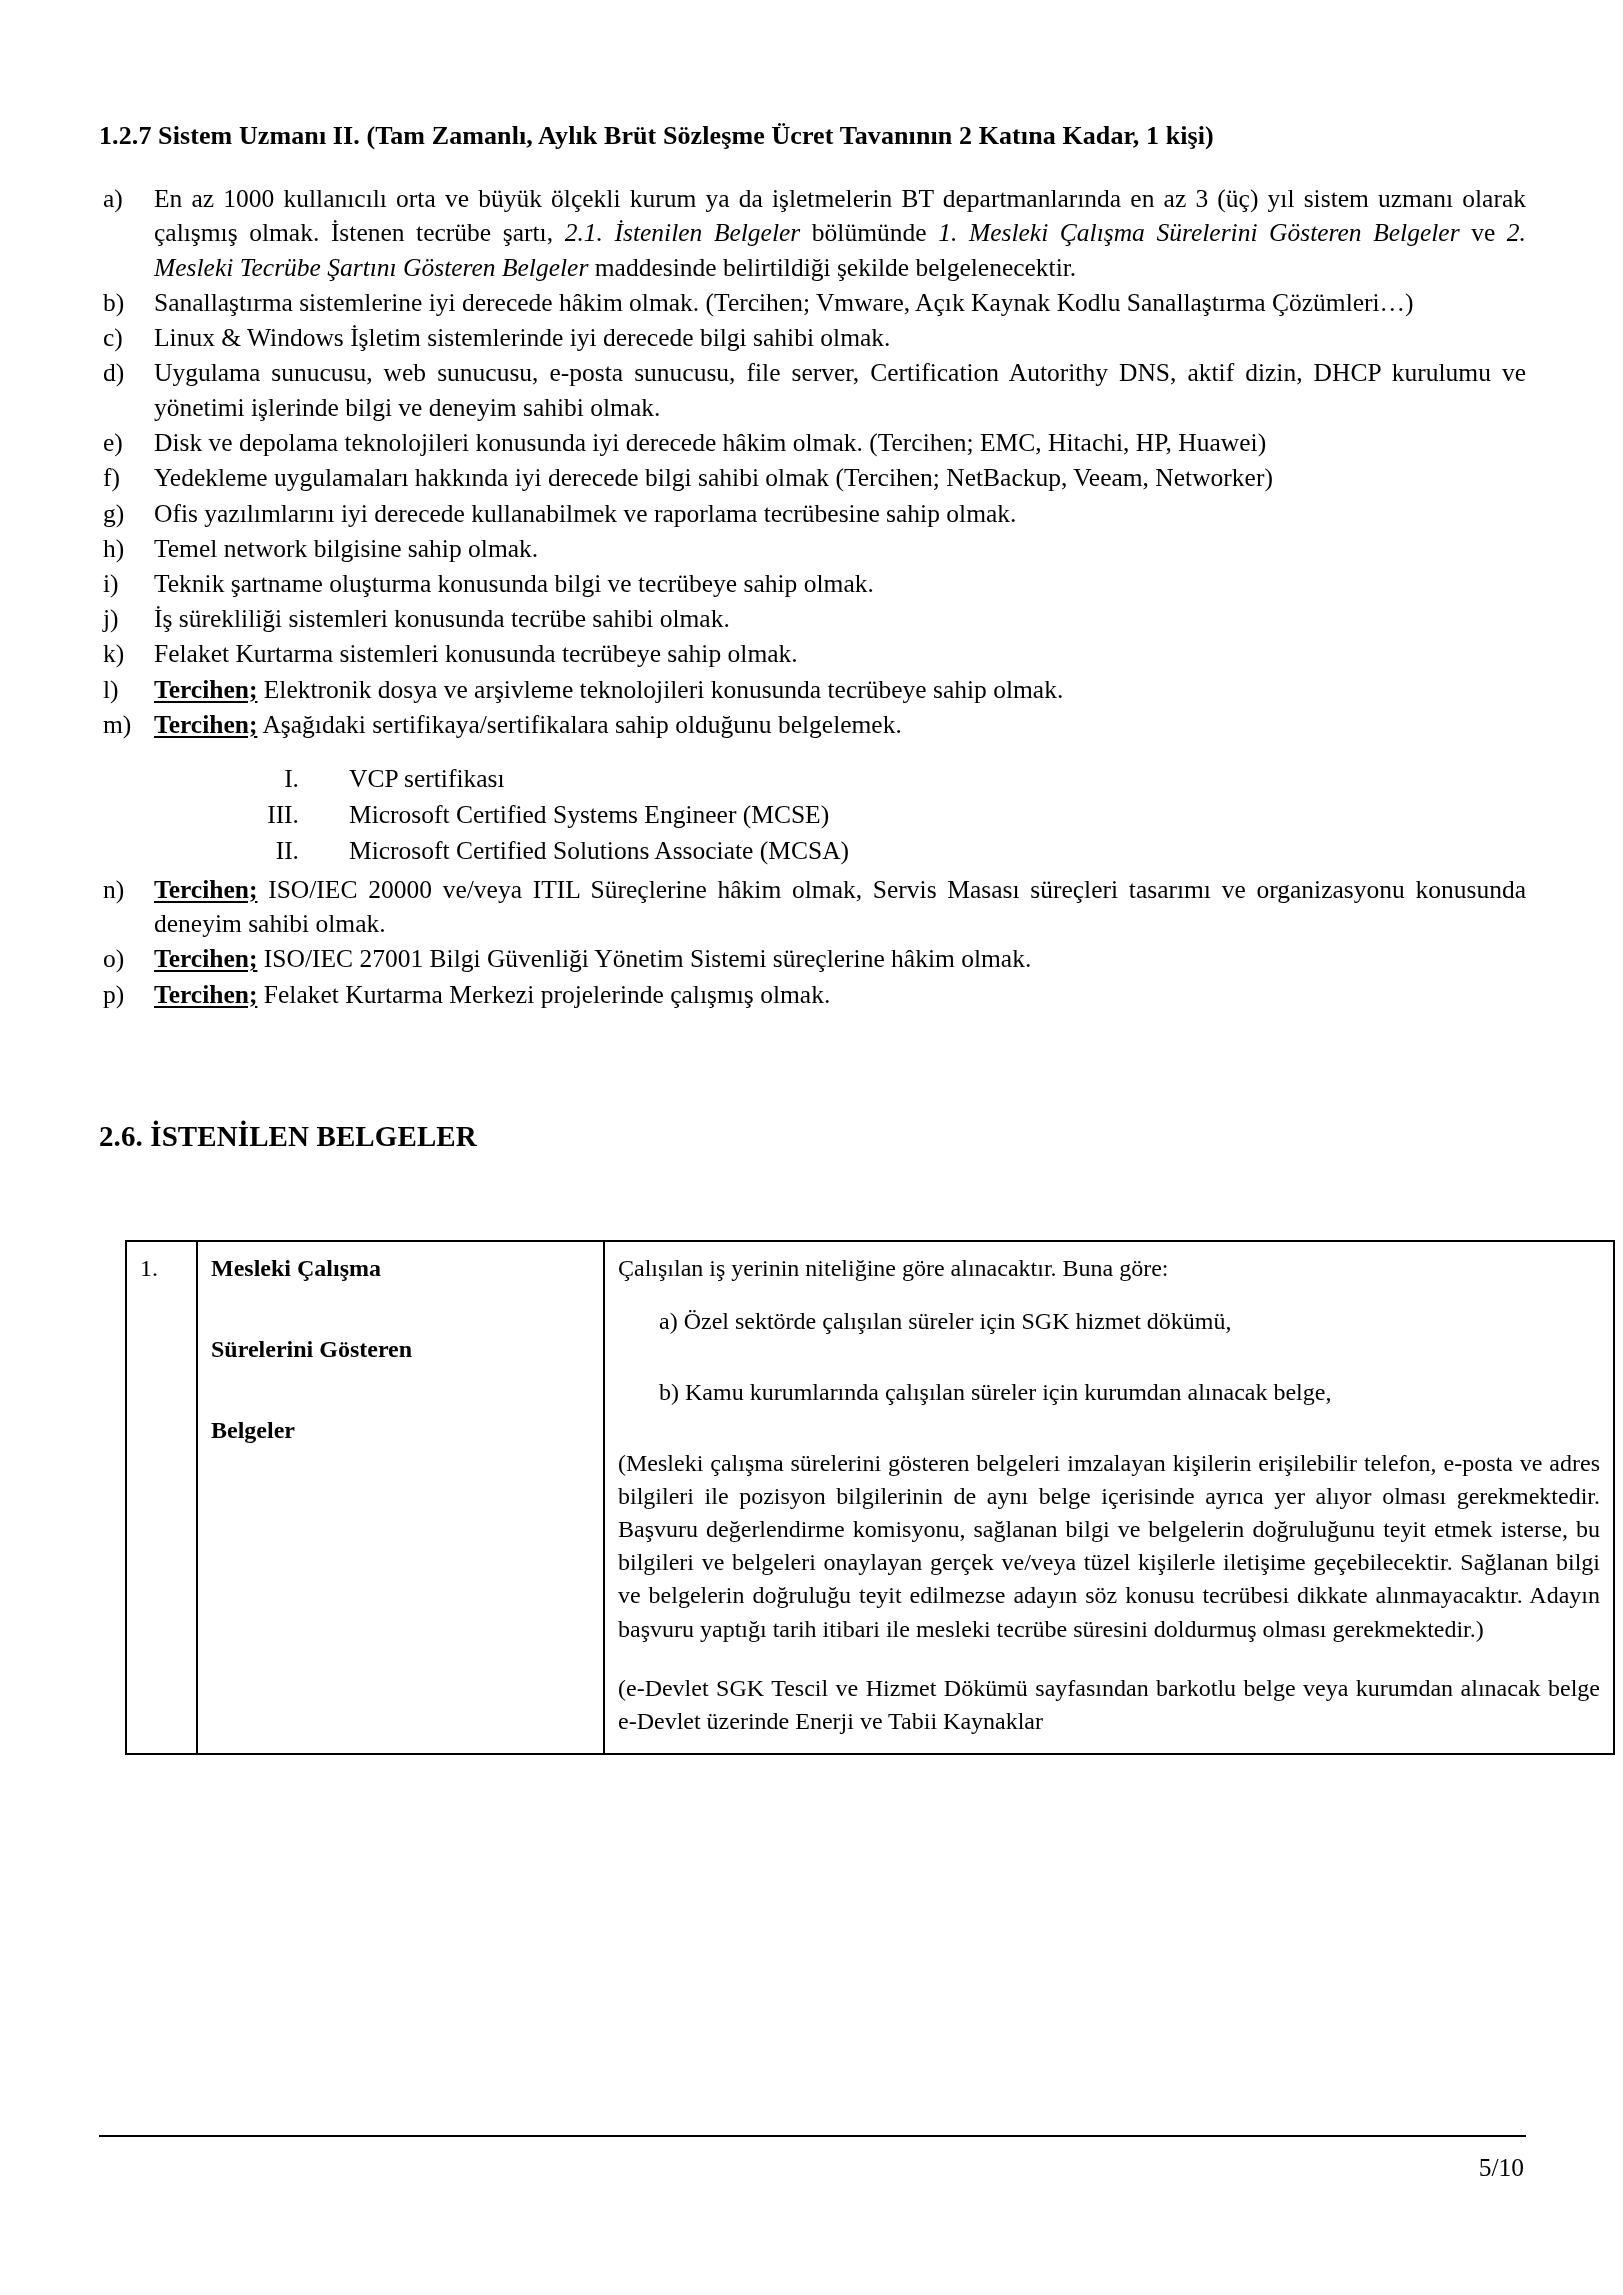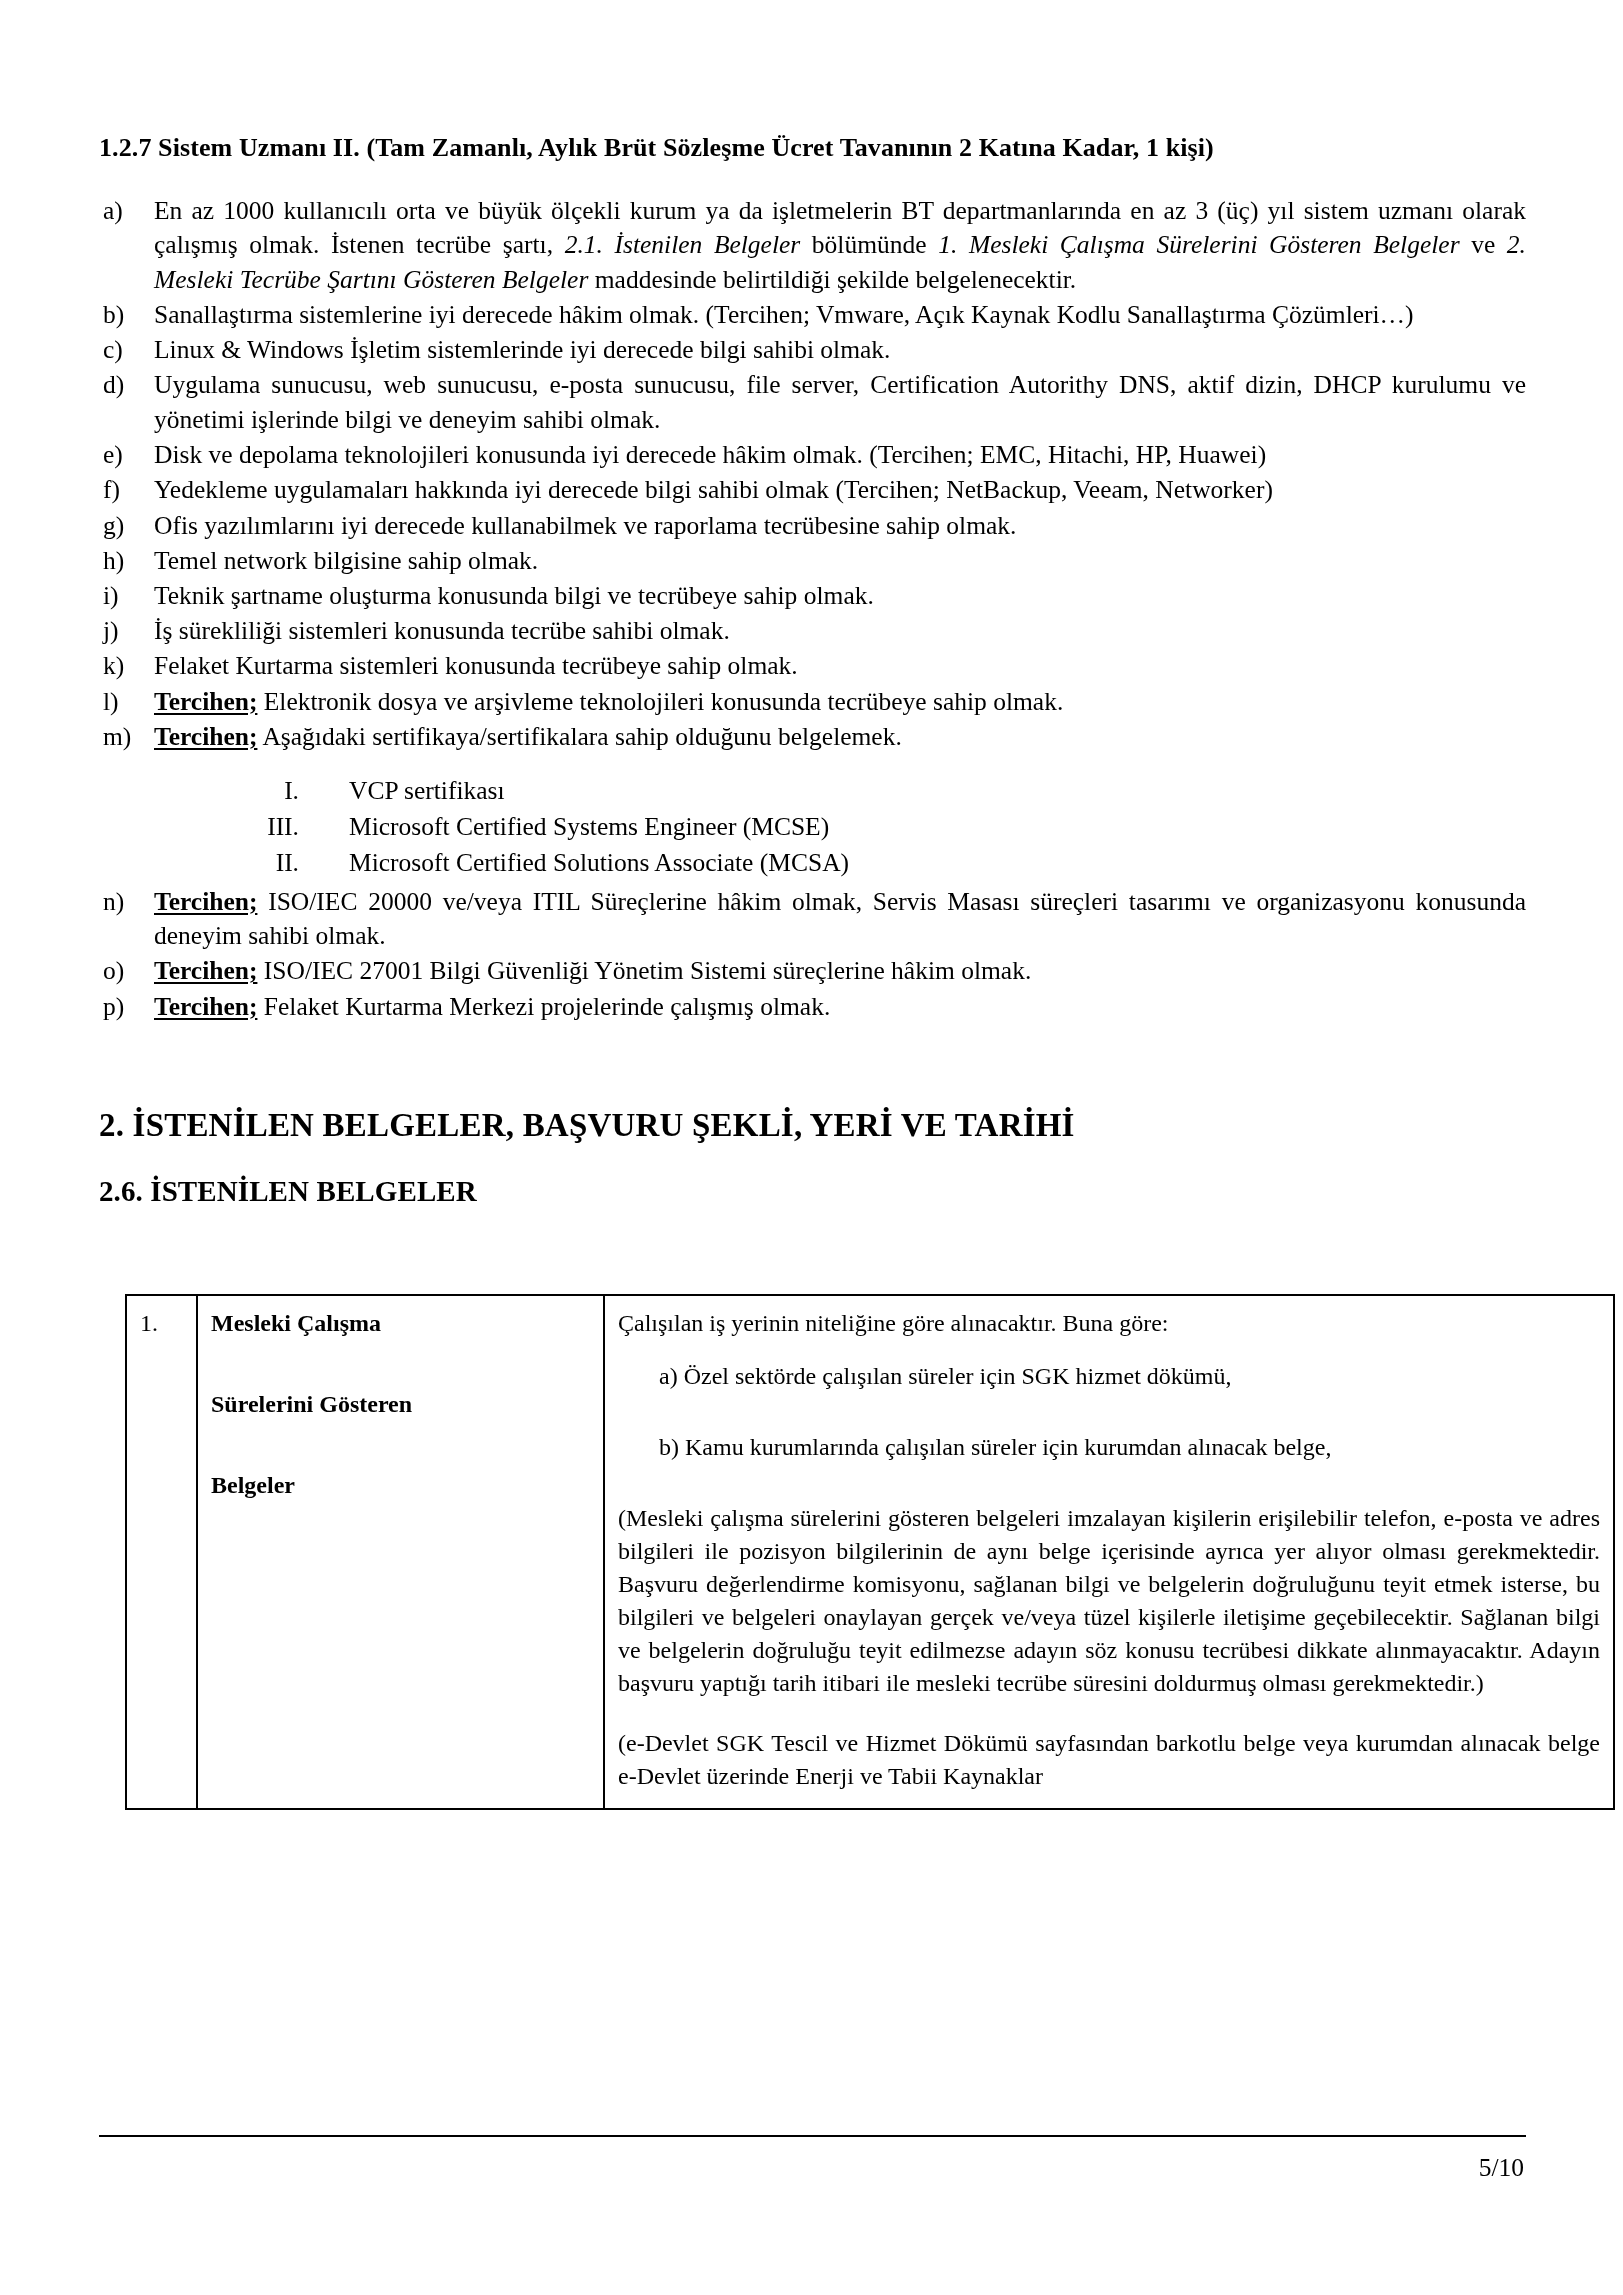--- a/index.html
+++ b/index.html
@@ -18,21 +18,21 @@
   .page {
     position: relative;
     width: 1623px;
     height: 2295px;
     padding: 0;
   }
 
   .content {
     position: absolute;
     left: 99px;
-    top: 132px;
+    top: 120px;
     width: 1427px;
   }
 
   
   .doc-heading {
     font-size: 26px;
     font-weight: bold;
     line-height: 1.25;
     margin: 0 0 29px 0;
     letter-spacing: 0.1px;
@@ -268,21 +268,20 @@
         <span class="body"><span class="tercihen">Tercihen;</span><span> ISO/IEC 27001 Bilgi Güvenliği Yönetim Sistemi süreçlerine hâkim olmak.</span></span>
       </li>
       <li class="alpha-item">
         <span class="marker">p)</span>
         <span class="body"><span class="tercihen">Tercihen;</span><span> Felaket Kurtarma Merkezi projelerinde çalışmış olmak.</span></span>
       </li>
     </ol>
 
     <div class="gap-before-sec2"></div>
 
-    <h1 class="section-heading">2. İSTENİLEN BELGELER, BAŞVURU ŞEKLİ, YERİ VE TARİHİ</h1>
 
     <div class="gap-sec2-sub"></div>
 
     <h2 class="subsection-heading">2.6. İSTENİLEN BELGELER</h2>
 
     <div class="gap-sub-table"></div>
 
     <table class="doc-table">
       <tbody>
         <tr>

